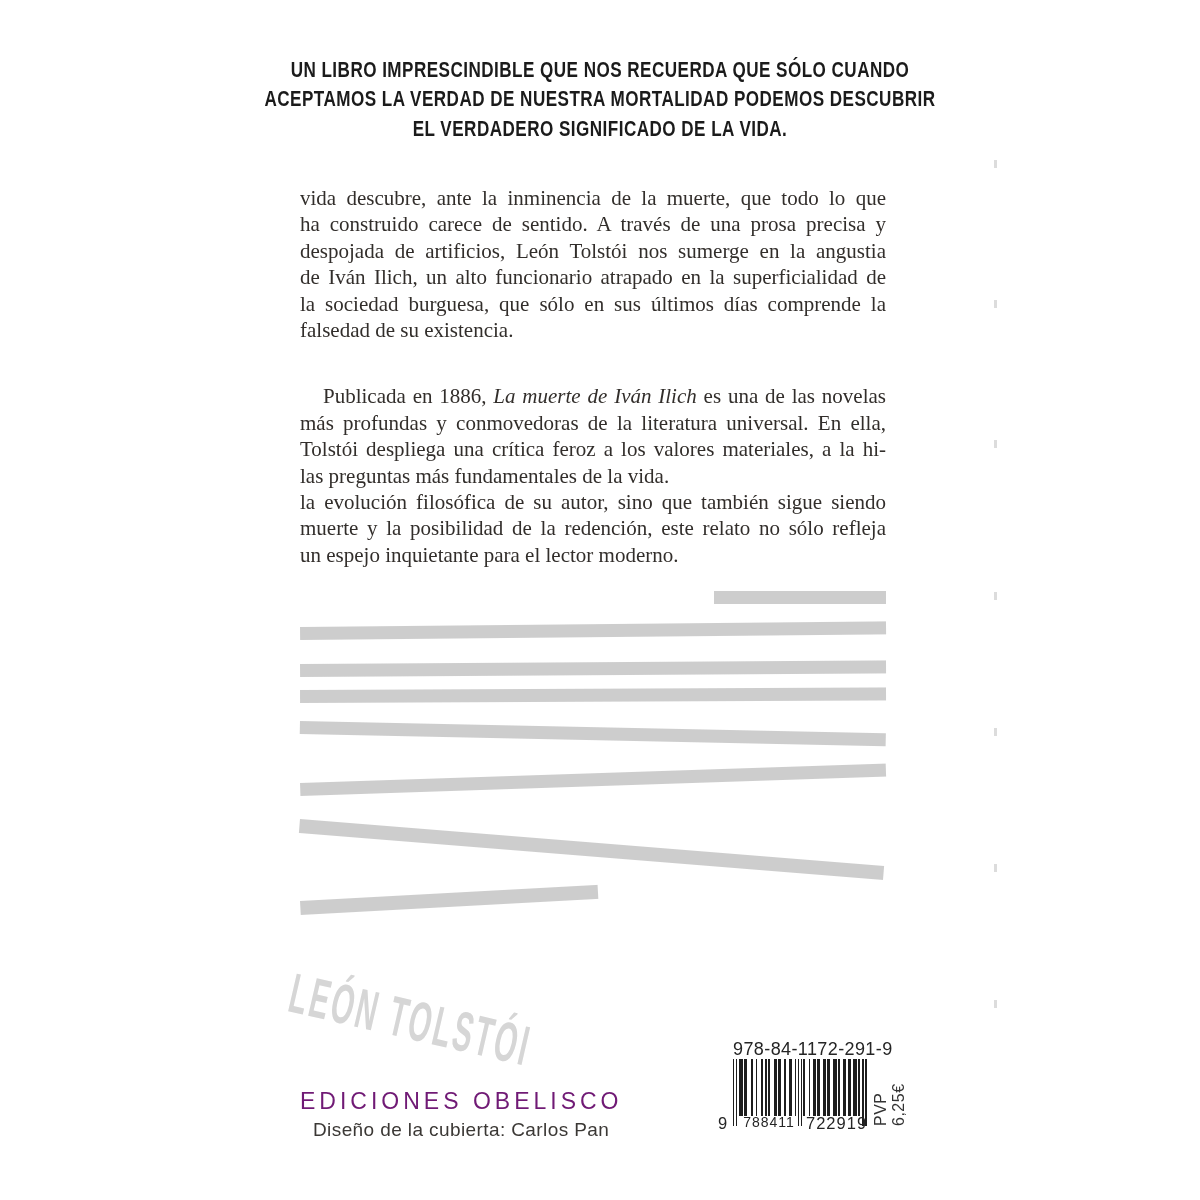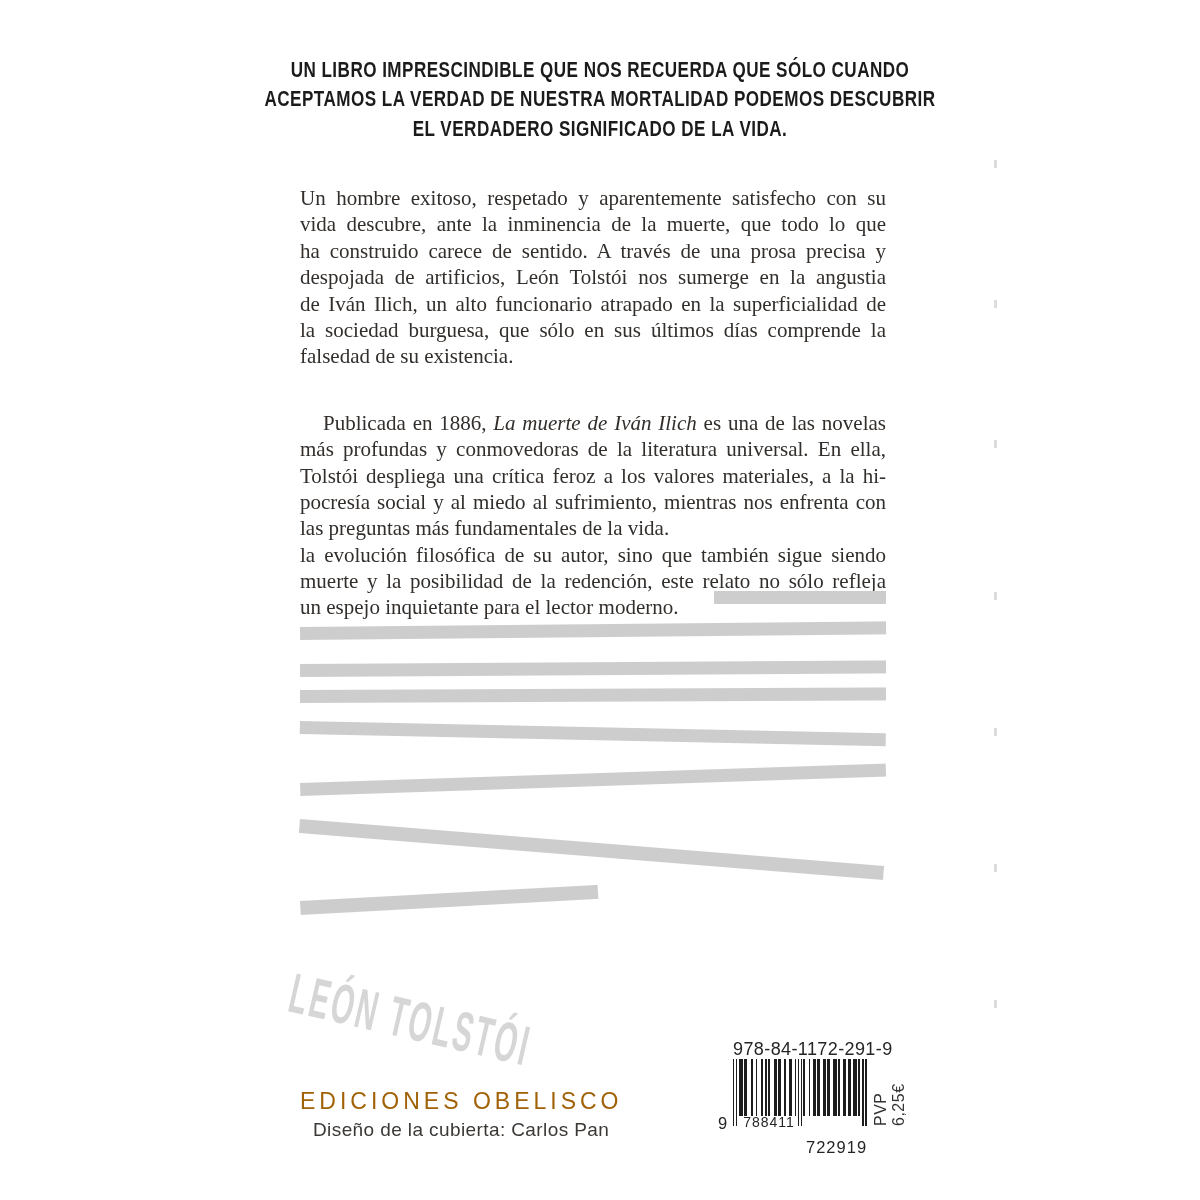--- a/index.html
+++ b/index.html
@@ -37,70 +37,68 @@
   .s8{top:901px;width:298px;height:14px;transform:rotate(-3.1deg);}
 
   
   .author{position:absolute;left:298px;top:960px;
           font-family:"Liberation Sans",sans-serif;font-weight:700;font-size:56px;
           letter-spacing:5px;color:#d6d6d6;white-space:nowrap;
           transform:rotate(13deg) scaleX(0.52);transform-origin:0 0;}
 
   
   .publisher{position:absolute;left:300px;top:1088px;font-size:23px;letter-spacing:4px;
-             color:#a16207;white-space:nowrap;}
+             color:#701a75;white-space:nowrap;}
   .credit{position:absolute;left:313px;top:1119px;font-size:19px;letter-spacing:0.4px;
           color:#3b3835;white-space:nowrap;}
 
   
   .barcode{position:absolute;left:700px;top:1032px;width:210px;height:125px;background:#fff;}
   .isbn-top{position:absolute;left:33px;top:7px;width:135px;text-align:center;
             font-size:18px;letter-spacing:0.4px;color:#252525;white-space:nowrap;}
   .bars{position:absolute;left:33px;top:27px;height:67px;font-size:0;white-space:nowrap;}
   .module{display:inline-block;width:1.42px;height:57px;vertical-align:top;background:transparent;}
   .module.on{background:#1d1d1d;}
   .module.tall{height:67px;}
   .digit-9{position:absolute;left:18px;top:82px;font-size:16.5px;color:#252525;}
   .digit-g1{position:absolute;left:41px;top:82px;width:56px;text-align:center;
             font-size:14px;letter-spacing:1px;color:#252525;}
   .digit-g2{position:absolute;left:106px;top:82px;width:56px;text-align:center;
-            font-size:16.5px;letter-spacing:1px;color:#252525;margin-top:24px;}
+            font-size:16.5px;letter-spacing:1px;color:#252525;}
   .price{position:absolute;left:172px;top:24px;height:70px;
          writing-mode:vertical-rl;transform:rotate(180deg);
          font-size:16px;letter-spacing:0.5px;color:#333;}
 
   
   .edge-dot{position:absolute;left:994px;width:3px;height:8px;background:#dcdcdc;}
 </style>
 </head>
 <body>
 
 <div class="cover">
 
   <div class="headline">
       <div class="hl-line">UN LIBRO IMPRESCINDIBLE QUE NOS RECUERDA QUE SÓLO CUANDO</div>
       <div class="hl-line">ACEPTAMOS LA VERDAD DE NUESTRA MORTALIDAD PODEMOS DESCUBRIR</div>
       <div class="hl-line">EL VERDADERO SIGNIFICADO DE LA VIDA.</div>
     </div>
 
   <div class="synopsis">
       <div>
-        <div class="bline"><span>Un hombre exitoso, respetado y aparentemente satisfecho con su</span></div>
         <div class="bline"><span>vida descubre, ante la inminencia de la muerte, que todo lo que</span></div>
         <div class="bline"><span>ha construido carece de sentido. A través de una prosa precisa y</span></div>
         <div class="bline"><span>despojada de artificios, León Tolstói nos sumerge en la angustia</span></div>
         <div class="bline"><span>de Iván Ilich, un alto funcionario atrapado en la superficialidad de</span></div>
         <div class="bline"><span>la sociedad burguesa, que sólo en sus últimos días comprende la</span></div>
         <div class="bline last"><span>falsedad de su existencia.</span></div>
       </div>
       <div>
         <div class="bline indent"><span>Publicada en 1886, </span><span class="it">La muerte de Iván Ilich</span><span> es una de las novelas</span></div>
         <div class="bline"><span>más profundas y conmovedoras de la literatura universal. En ella,</span></div>
         <div class="bline"><span>Tolstói despliega una crítica feroz a los valores materiales, a la hi-</span></div>
-        <div class="bline"><span>pocresía social y al miedo al sufrimiento, mientras nos enfrenta con</span></div>
         <div class="bline last"><span>las preguntas más fundamentales de la vida.</span></div>
       </div>
       <div>
         <div class="bline"><span>la evolución filosófica de su autor, sino que también sigue siendo</span></div>
         <div class="bline"><span>muerte y la posibilidad de la redención, este relato no sólo refleja</span></div>
         <div class="bline last"><span>un espejo inquietante para el lector moderno.</span></div>
       </div>
     </div>
 
   <div class="stripe s-inline"></div>

